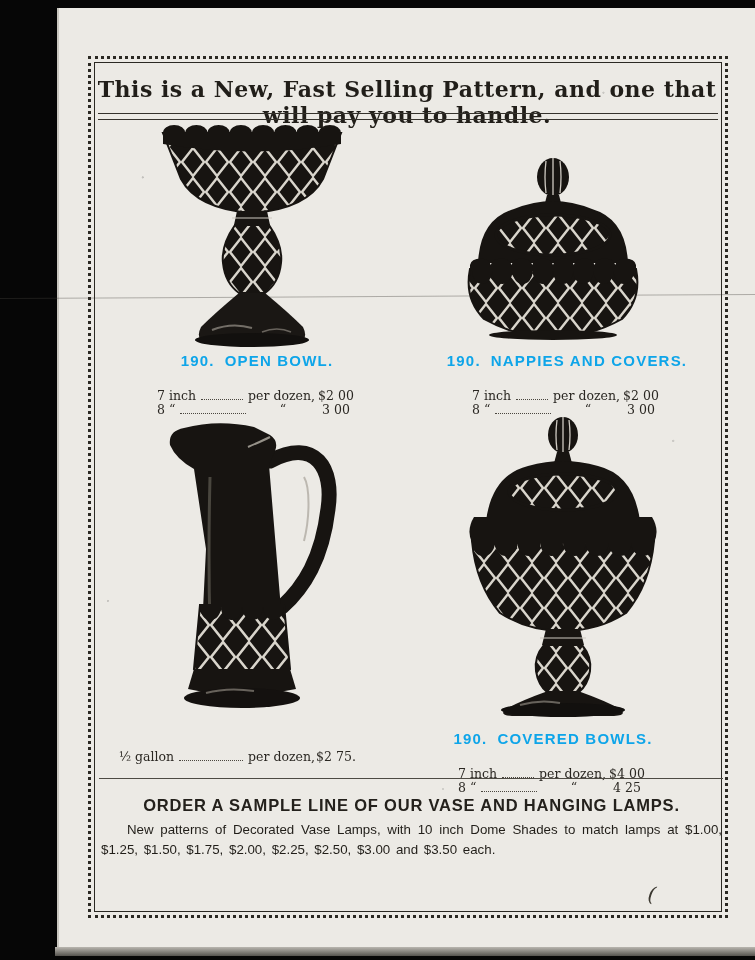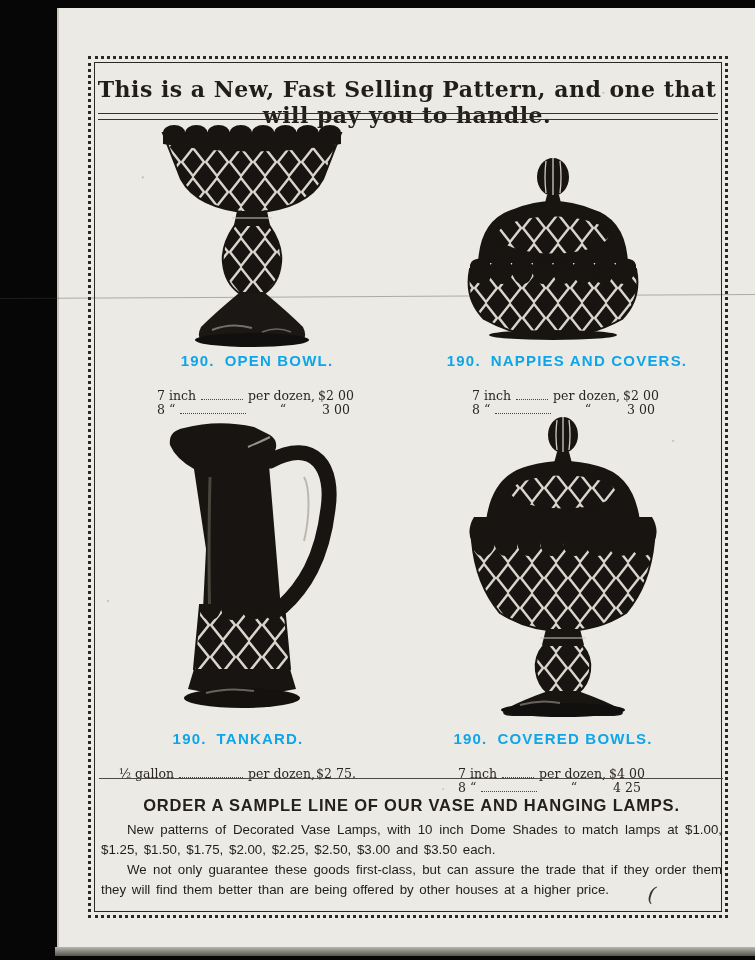--- a/index.html
+++ b/index.html
@@ -172,23 +172,20 @@
       <div class="price-line">
         <span class="size">8  “</span>
           <span class="leader"></span>
           <span class="unit">“</span>
           <span class="amount">3 00</span>
       </div>
     </div>
   </div>
 
   <div class="caption" style="left:117px;top:730px;width:242px;">
-    <div class="cap-title">
-      <span class="num">190.</span><span>TANKARD.</span>
-    </div>
     <div class="prices" style="width:238px;">
       <div class="price-line">
         <span class="size">½ gallon</span>
           <span class="leader"></span>
           <span class="unit">per dozen,</span>
           <span class="amount">$2 75.</span>
       </div>
     </div>
   </div>
 
@@ -210,19 +207,18 @@
           <span class="amount">4 25</span>
       </div>
     </div>
   </div>
 
   <div class="section-rule"></div>
 
   <div class="footer">
     <div class="footer-heading">ORDER A SAMPLE LINE OF OUR VASE AND HANGING LAMPS.</div>
     <p>New patterns of Decorated Vase Lamps, with 10 inch Dome Shades to match lamps at $1.00, $1.25, $1.50, $1.75, $2.00, $2.25, $2.50, $3.00 and $3.50 each.</p>
-    <p>We not only guarantee these goods first-class, but can assure the trade that if they order them they will find them better than are being offered by other houses at a higher price.</p>
   </div>
 
   <div class="hand-mark">(</div>
 
   <div class="bottom-edge"></div>
 </div>
 
 </body></html>

